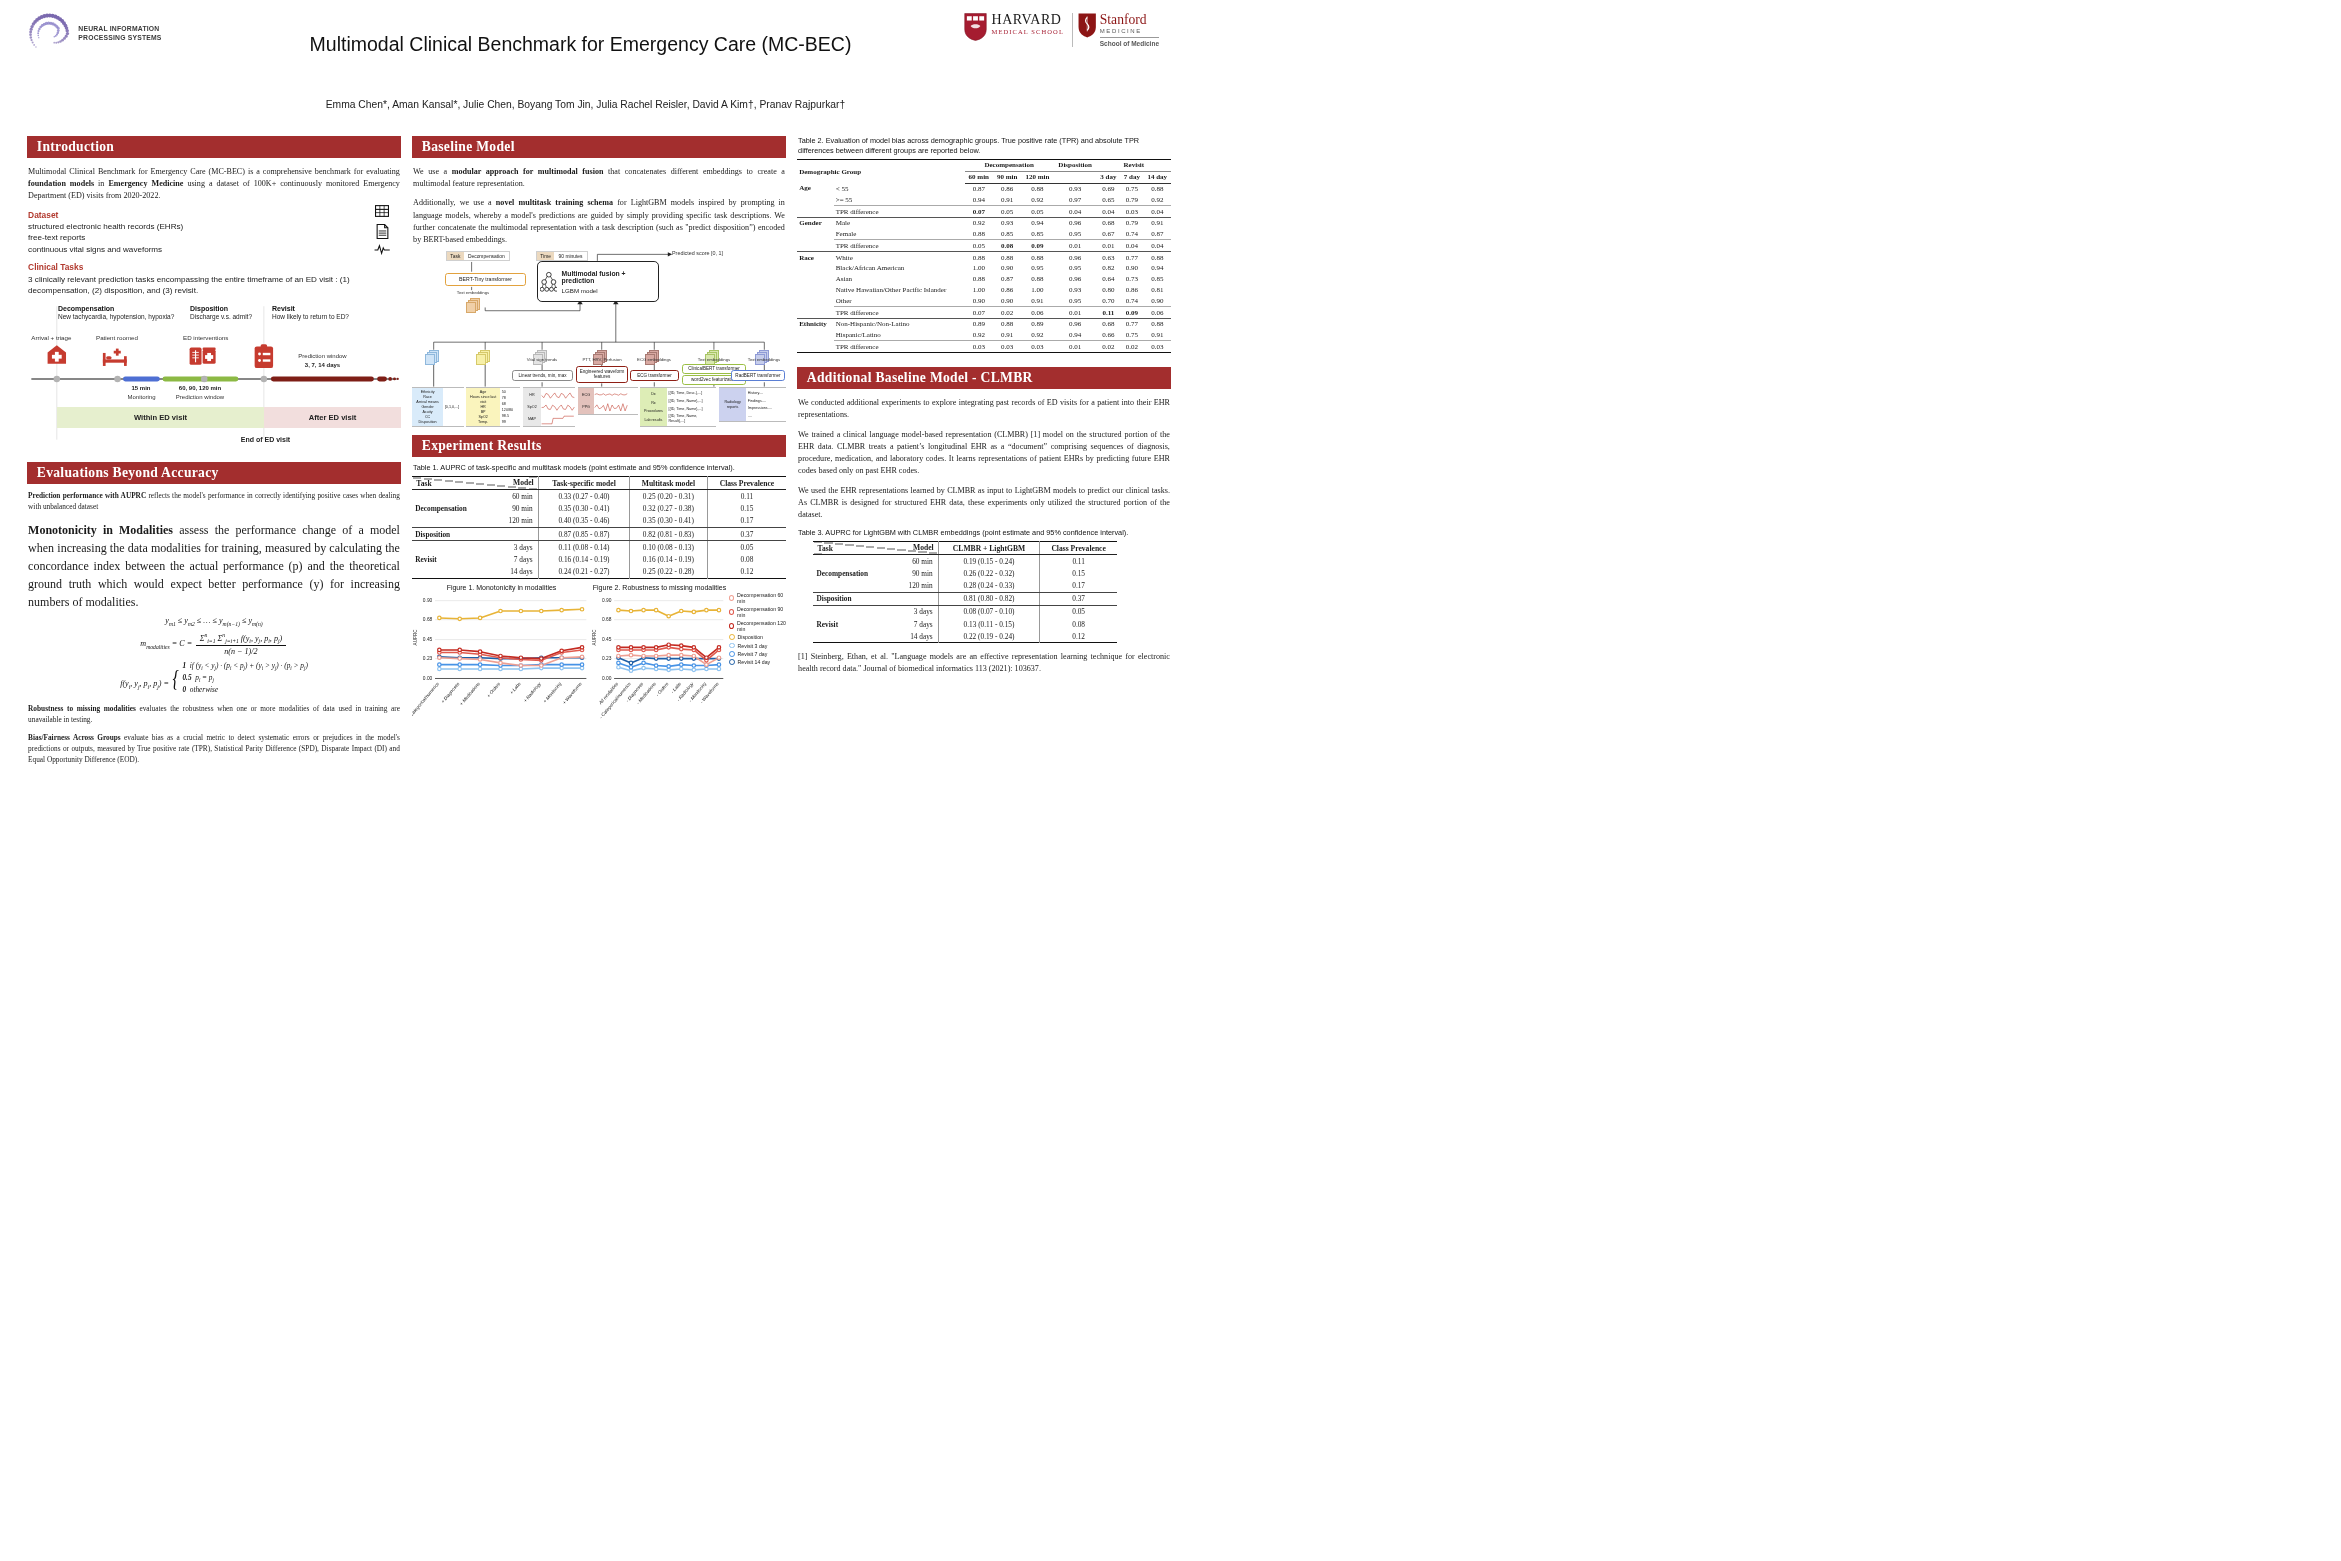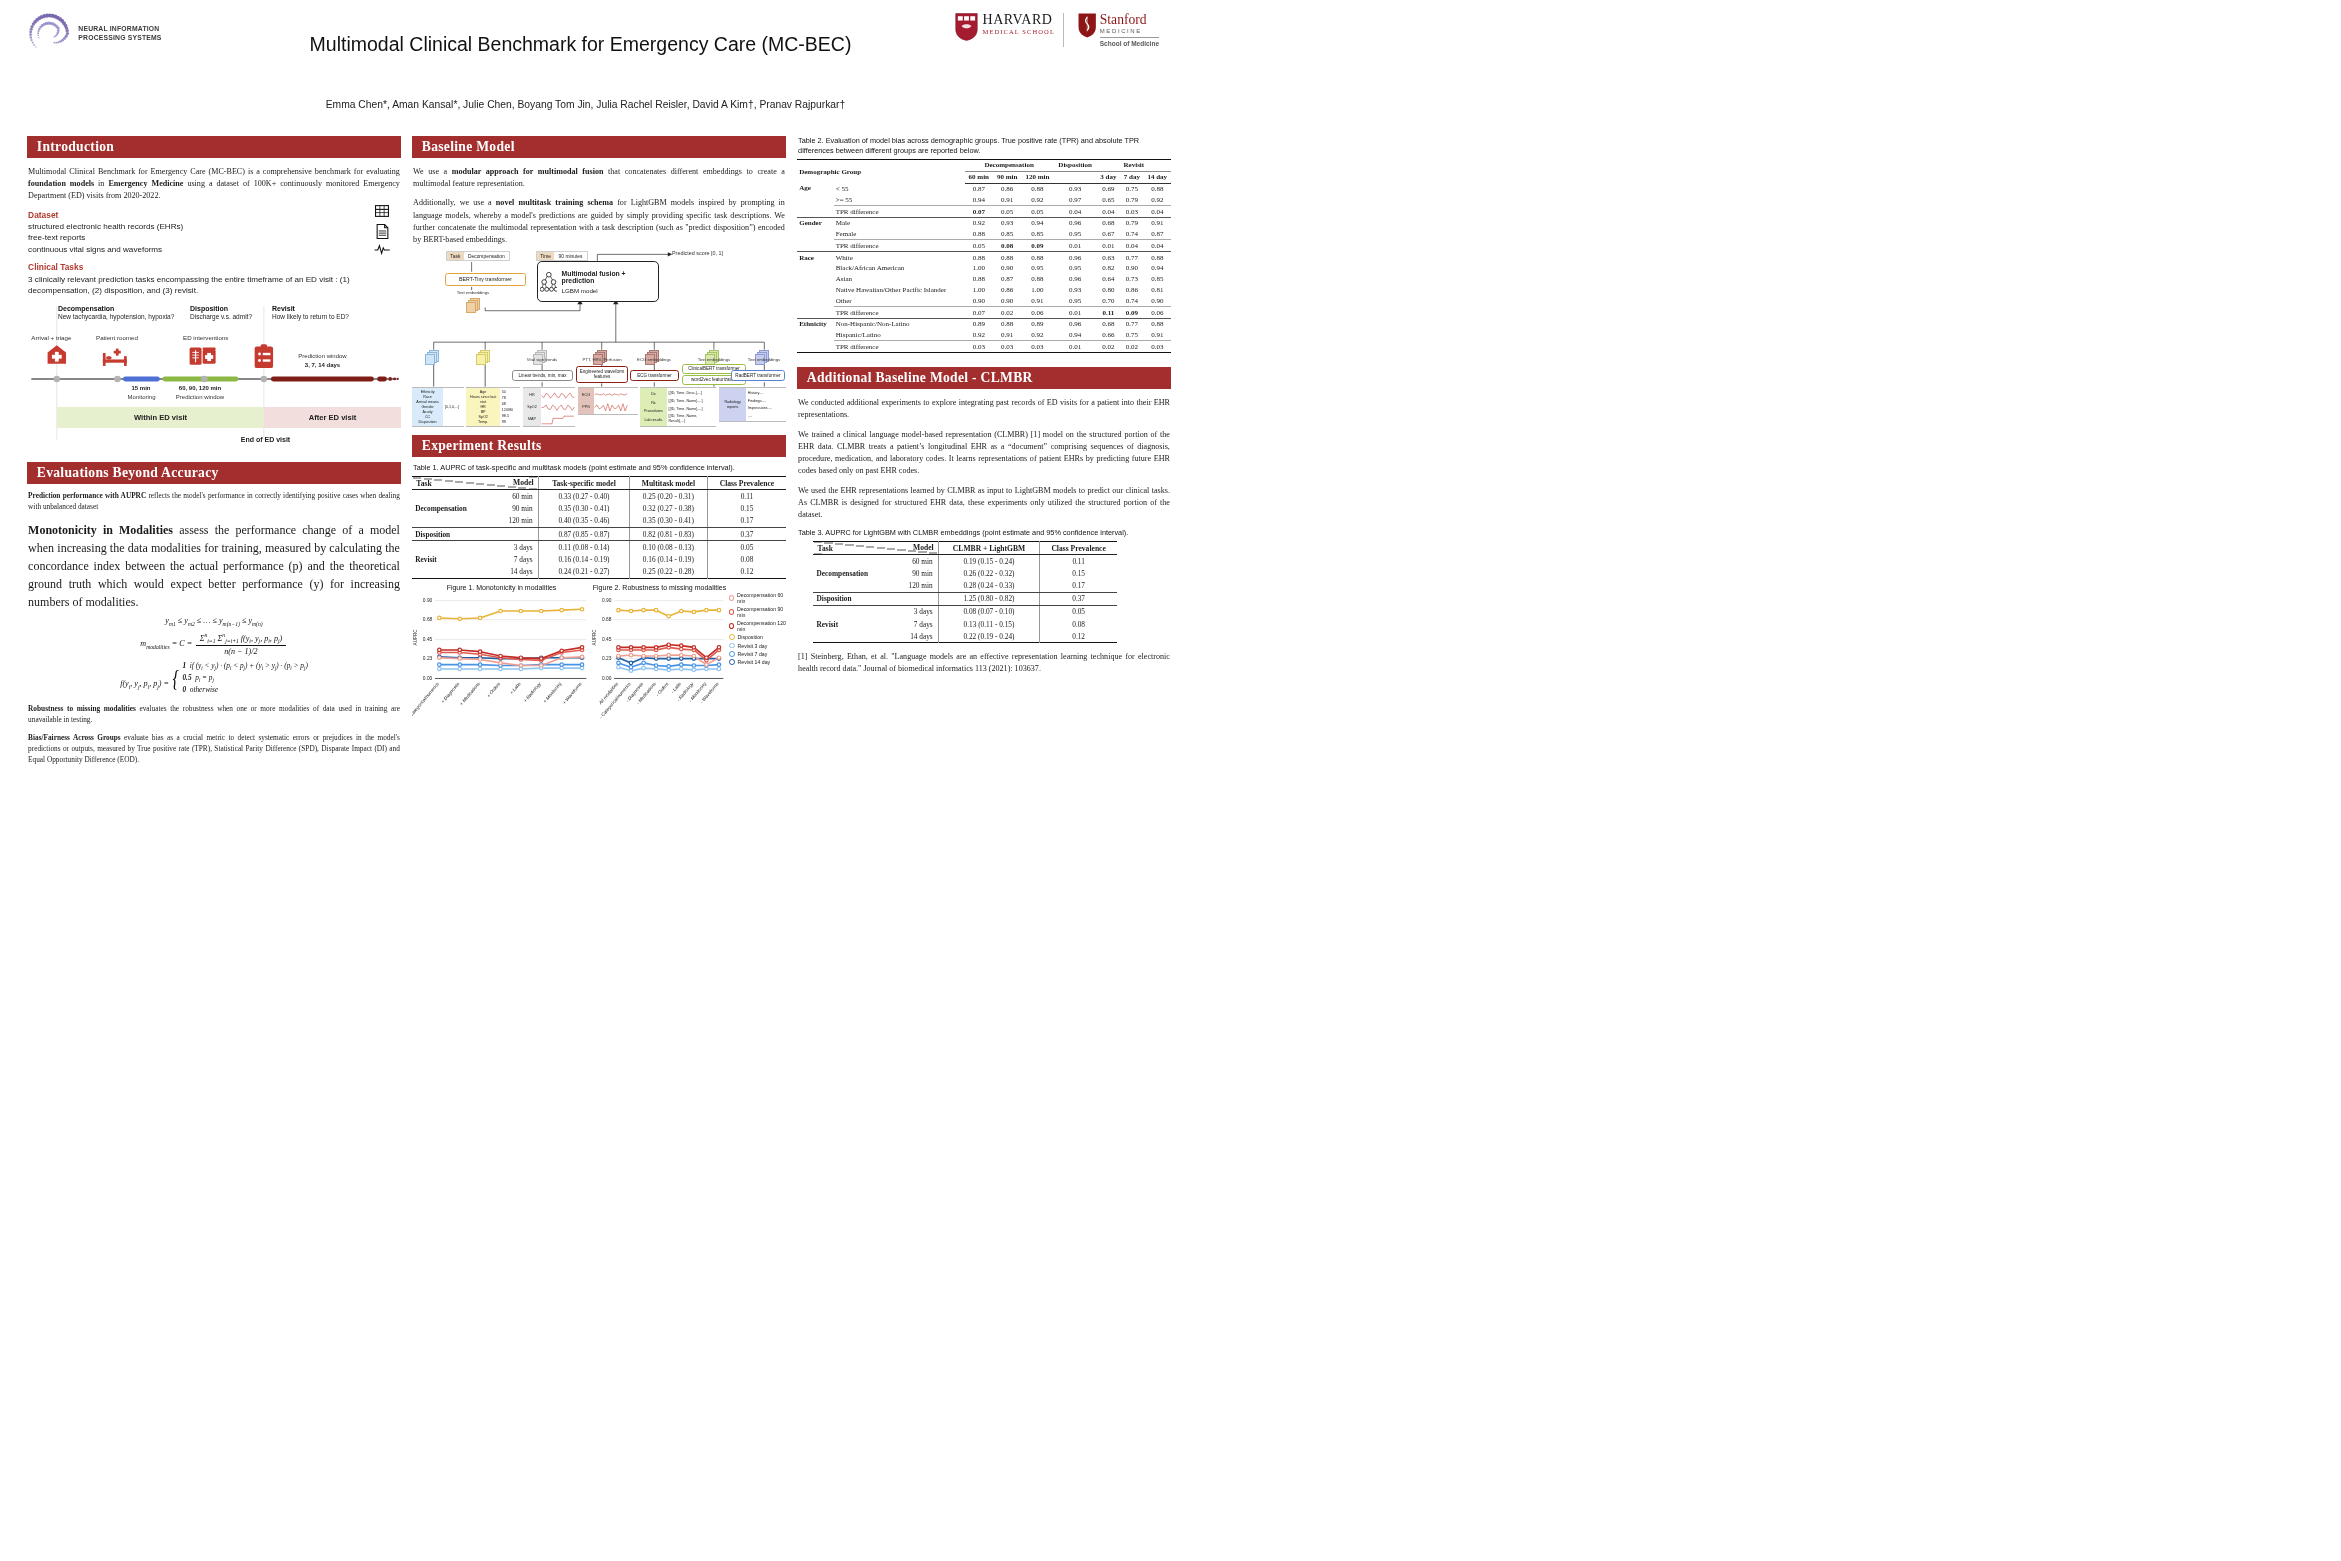--- a/index.html
+++ b/index.html
@@ -10,21 +10,21 @@
   .neurips-text{font-size:6.8px;font-weight:bold;color:#3a3a3a;line-height:1.25;letter-spacing:0.2px;}
   .title{position:absolute;left:163px;right:173px;top:33px;text-align:center;}
   .title-l1{font-size:19.5px;font-weight:400;color:#111;}
   .title-l2{font-size:18.4px;font-weight:400;color:#111;margin-top:7.6px;}
   .authors{position:absolute;left:0;right:0;top:99px;text-align:center;font-size:10.3px;color:#222;}
   .unilogos{position:absolute;right:12px;top:13px;display:flex;align-items:flex-start;gap:7.6px;}
   .hv{display:flex;align-items:flex-start;gap:4.3px;}
   .hv-words{line-height:1;}
   .hv-n{font-family:"Liberation Serif",serif;font-size:14px;letter-spacing:0.5px;color:#1a1a1a;}
   .hv-s{font-family:"Liberation Serif",serif;font-size:6.5px;letter-spacing:1.1px;color:#A51C30;margin-top:2.2px;}
-  .st{display:flex;align-items:flex-start;gap:3.8px;border-left:0.5px solid #bbb;padding-left:14px;}
+  .st{display:flex;align-items:flex-start;gap:3.8px;border-left:0.5px solid #bbb;padding-left:5px;}
   .st-words{line-height:1;}
   .st-n{font-family:"Liberation Serif",serif;font-size:13.6px;color:#8C1515;}
   .st-m{font-size:6px;letter-spacing:1.6px;color:#585858;margin-top:1.6px;}
   .st-div{border-top:0.5px solid #999;margin-top:2.7px;}
   .st-sub{font-size:6.5px;font-weight:bold;color:#585858;margin-top:2.7px;}
   
   .col{position:absolute;top:136px;width:374px;}
   .col-left{left:27px;} .col-mid{left:412px;} .col-right{left:797px;}
   .bar{background:#A32E2E;color:#fff;font-family:"Liberation Serif",serif;font-weight:bold;
        font-size:13.6px;height:22px;line-height:22px;padding-left:9.8px;letter-spacing:0.3px;}
@@ -1059,21 +1059,21 @@
               <td class="vl">0.15</td>
             </tr>
             <tr>
               <td class="sub">120 min</td>
               <td class="vl">0.28 (0.24 - 0.33)</td>
               <td class="vl">0.17</td>
             </tr>
             <tr class="gsep">
               <td class="task" rowspan="1">Disposition</td>
               <td class="sub"></td>
-              <td class="vl">1.25 (0.80 - 0.82)</td>
+              <td class="vl">0.81 (0.80 - 0.82)</td>
               <td class="vl">0.37</td>
             </tr>
             <tr class="gsep">
               <td class="task" rowspan="3">Revisit</td>
               <td class="sub">3 days</td>
               <td class="vl">0.08 (0.07 - 0.10)</td>
               <td class="vl">0.05</td>
             </tr>
             <tr>
               <td class="sub">7 days</td>

